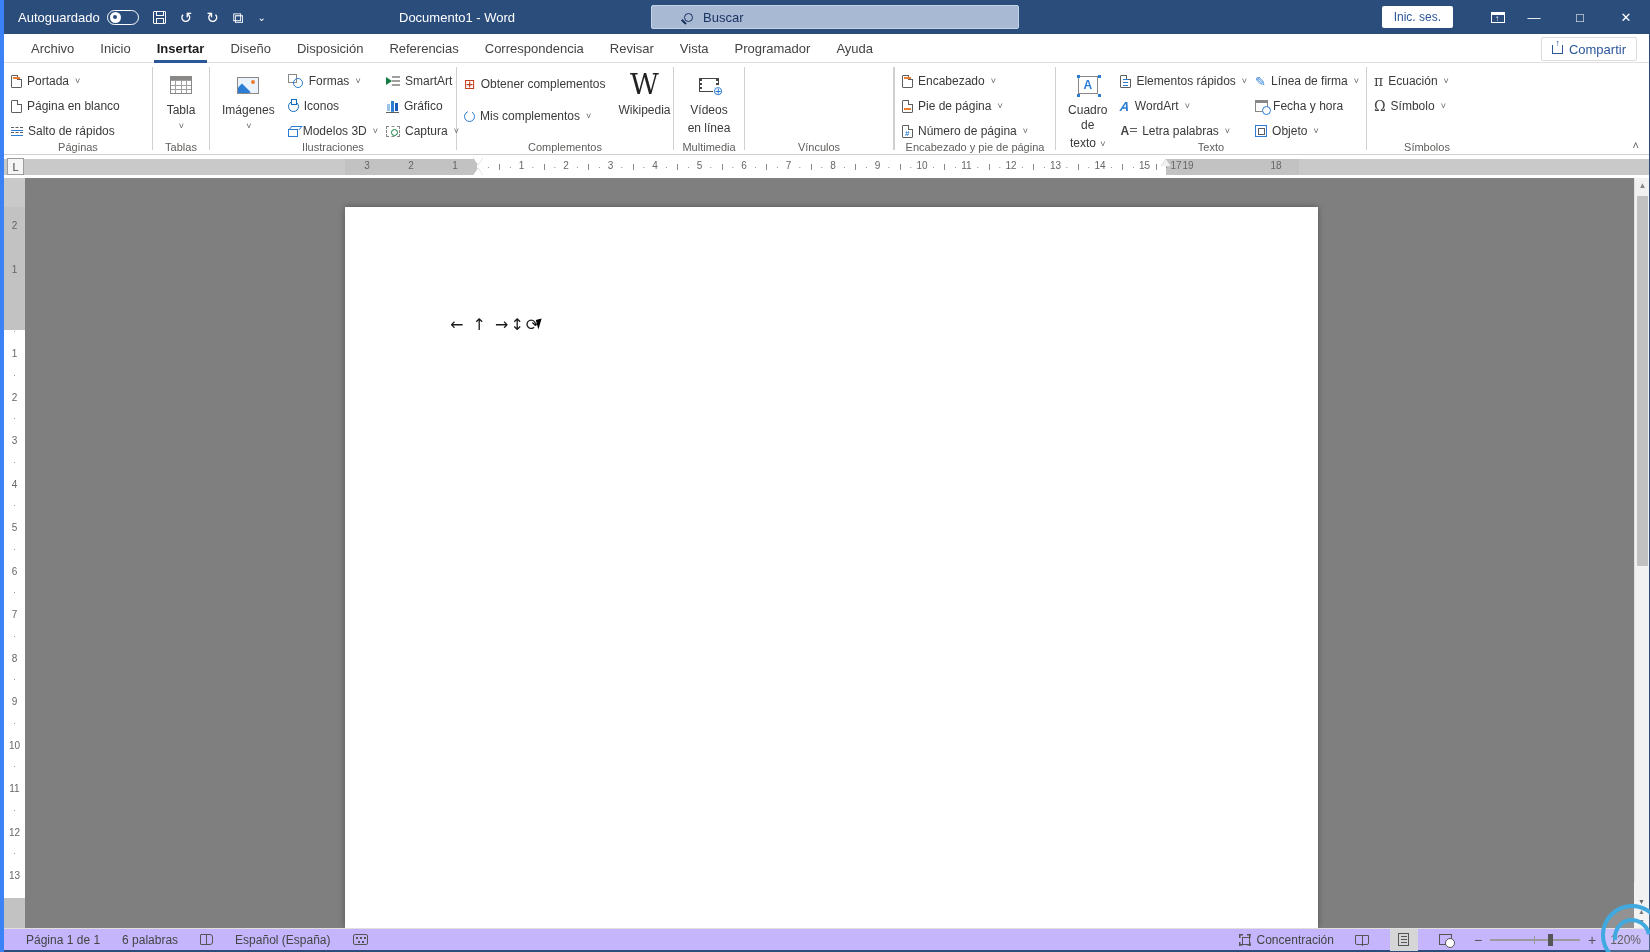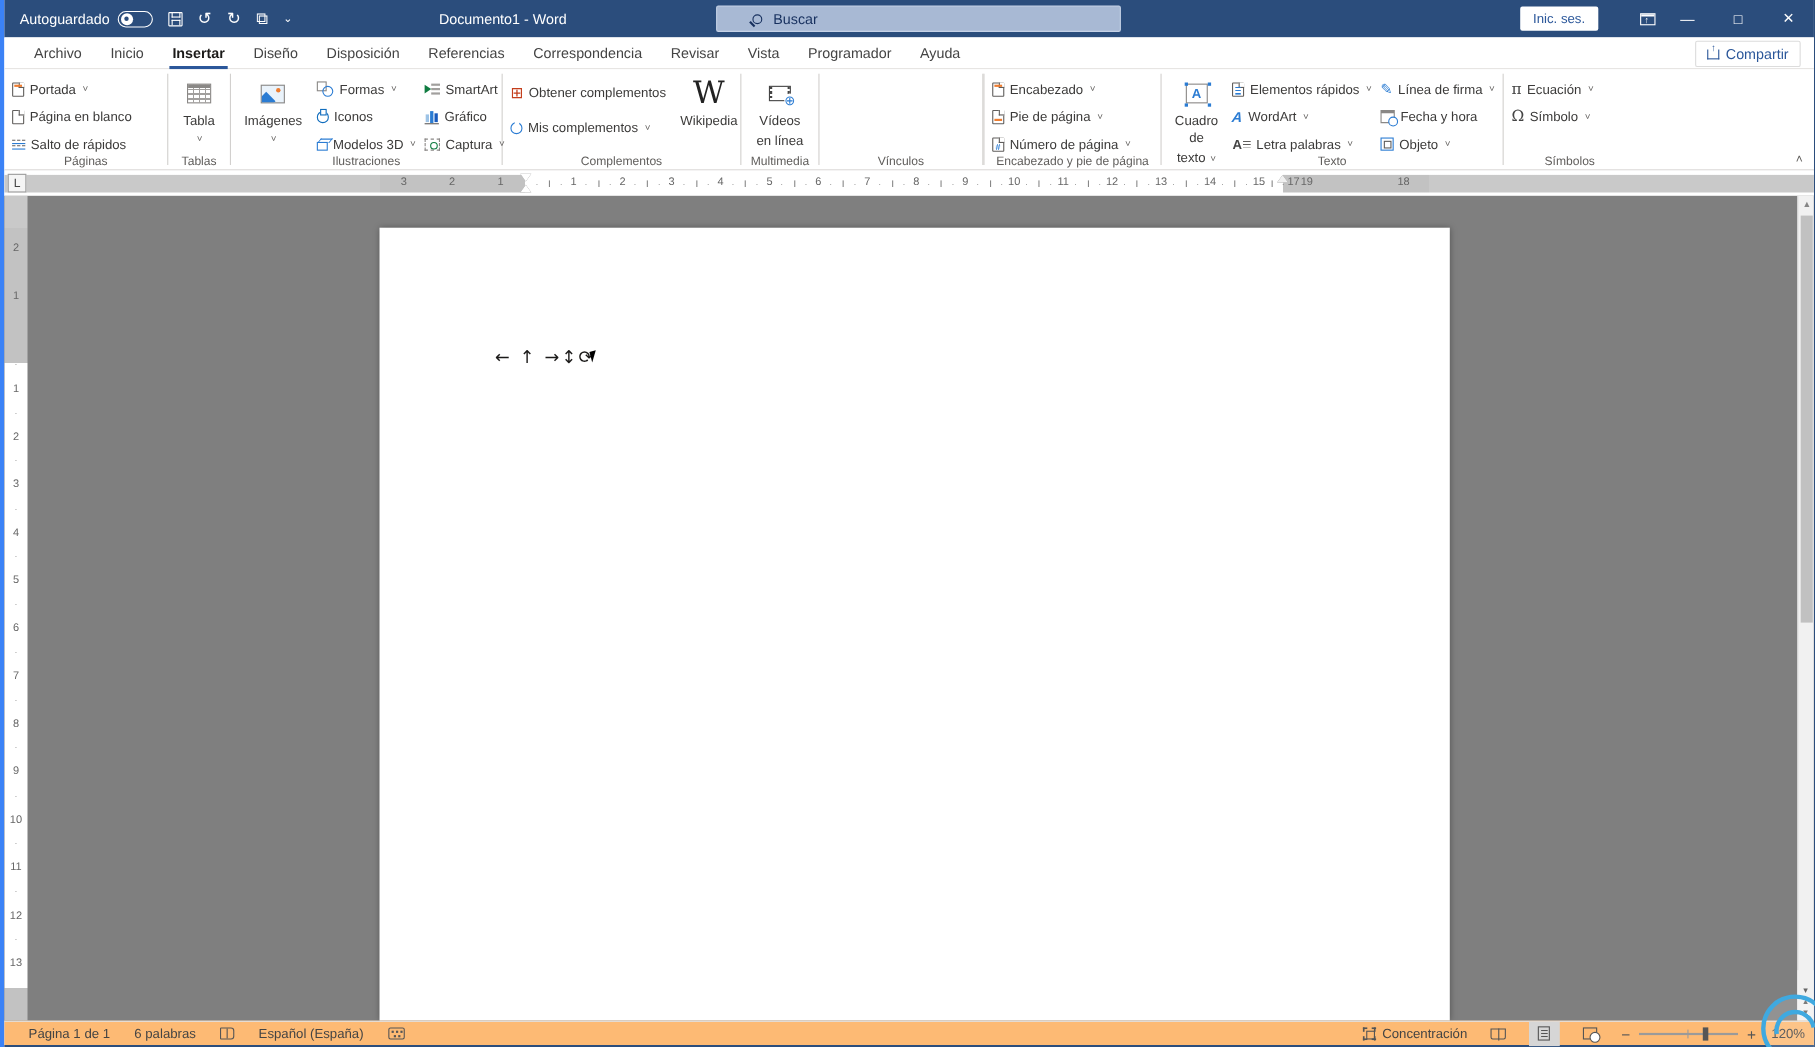--- a/index.html
+++ b/index.html
@@ -162,21 +162,21 @@
     font-family:"DejaVu Sans",sans-serif; letter-spacing:2px; }
   .mouse-cursor { position:absolute; left:192px; top:112px; width:0; height:0;
     border-left:6px solid #000; border-bottom:10px solid transparent; transform:rotate(-15deg); }
   .scroll-v { position:absolute; right:0; top:0; width:15px; height:100%; background:#f1f1f1; border-left:1px solid #e0e0e0; }
   .scroll-arrow { position:absolute; left:0; width:15px; height:15px; display:flex; align-items:center; justify-content:center; font-size:8px; color:#868686; }
   .scroll-thumb { position:absolute; left:2px; top:18px; width:11px; height:370px; background:#c1c1c1; }
   .pagenav { position:absolute; right:0; bottom:0; width:15px; height:46px; background:#f1f1f1;
     display:flex; flex-direction:column; align-items:center; justify-content:flex-end; gap:3px; padding-bottom:3px; font-size:7px; color:#666; }
 
   
-  .statusbar { position:absolute; left:0; bottom:0; width:100%; height:24px; background:#fdba74;
+  .statusbar { position:absolute; left:0; bottom:0; width:100%; height:24px; background:#c4b5fd;
     border-top:1px solid #e1dfdd; border-bottom:2px solid #2b4d7c;
     display:flex; align-items:center; font-size:12px; color:#444; }
   .sb-left { display:flex; align-items:center; gap:22px; padding-left:22px; }
   .sb-right { position:absolute; right:8px; display:flex; align-items:center; gap:14px; }
   .ic-book { position:relative; width:13px; height:11px; border:1.2px solid #555; border-radius:1px 3px 3px 1px; }
   .ic-book::before { content:""; position:absolute; left:5px; top:0; width:1px; height:100%; background:#555; }
   .ic-predict { position:relative; width:15px; height:11px; border:1.2px solid #555; border-radius:2px; }
   .ic-predict::before { content:""; position:absolute; left:2px; top:2px; width:2px; height:2px; background:#555;
     box-shadow:4px 0 0 #555, 8px 0 0 #555, 2px 4px 0 #555, 6px 4px 0 #555; }
   .ic-focus { position:relative; width:12px; height:12px; }

